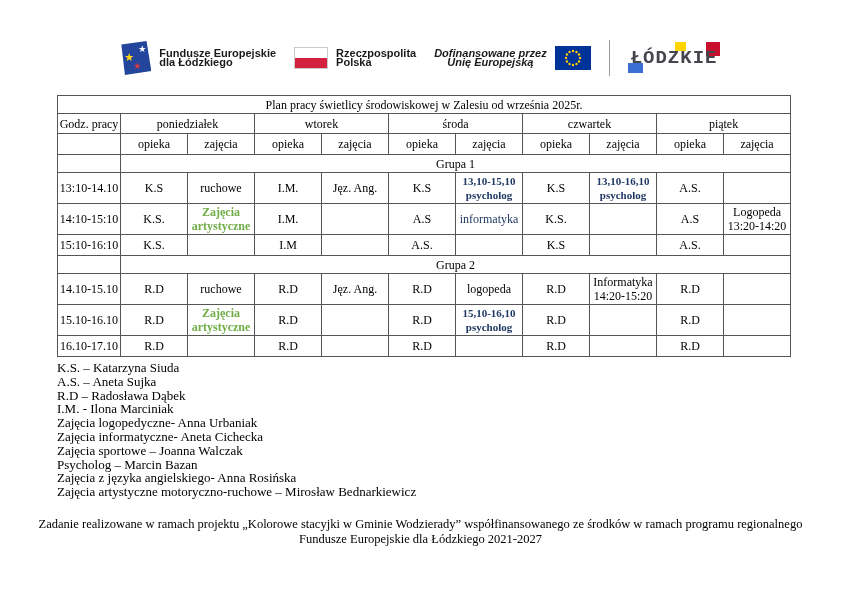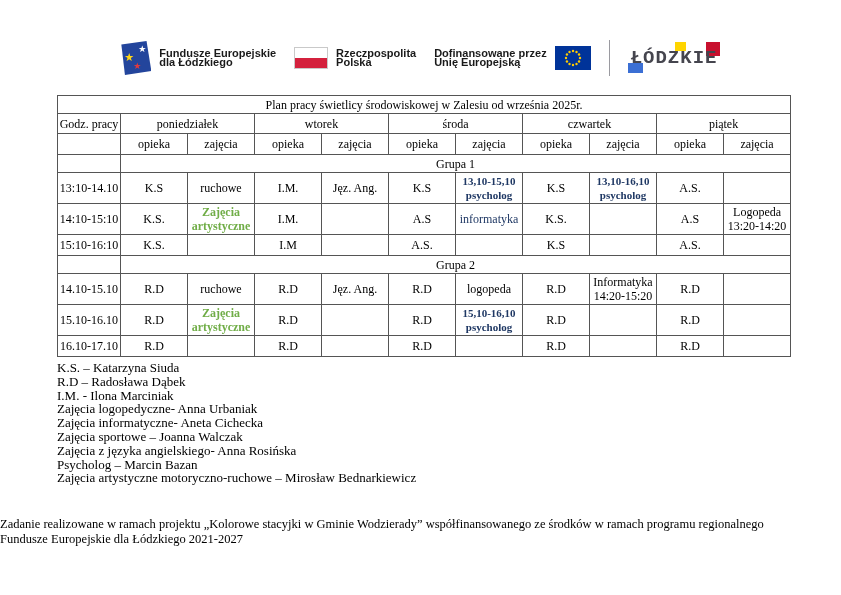--- a/index.html
+++ b/index.html
@@ -6,21 +6,21 @@
   html,body { width:841px; height:595px; background:#ffffff; overflow:hidden;
               font-family:"Liberation Serif", serif; color:#000; }
   .page { position:relative; width:841px; height:595px; background:#fff; }
 
   
   .logos { position:absolute; top:40px; left:0; right:0;
            display:flex; justify-content:center; align-items:center; gap:18px; }
   .logo-group { display:flex; align-items:center; gap:8px; }
   .logo-text { font-family:"Liberation Sans", sans-serif; font-weight:bold;
                font-size:11px; line-height:9.5px; color:#1a1a1a; white-space:pre-line; }
-  .logo-text.right { text-align:left; }
+  .logo-text.right { text-align:center;font-style:italic; }
 
   .eufunds-flag { position:relative; width:30px; height:34px; background:#23459c;
                   clip-path:polygon(0% 10%, 84% 0%, 100% 88%, 12% 100%); }
   .eufunds-flag .st { position:absolute; line-height:1; }
   .st-white { color:#ffffff; font-size:9px; top:4px; right:5px; }
   .st-yellow { color:#ffd617; font-size:11px; top:11px; left:3px; }
   .st-red { color:#e03a3e; font-size:9px; bottom:4px; left:12px; }
 
   .pl-flag { width:34px; height:22px; border:1px solid #c9c9c9; }
   .pl-flag .top { height:50%; background:#ffffff; }
@@ -49,21 +49,21 @@
   tr.row-group td { height:18px; }
   tr.row-data td { height:21px; }
   .cell-navy-bold { color:#1f3864; font-weight:bold; font-size:11px; }
   .cell-navy { color:#1f3864; }
   .cell-green-bold { color:#70ad47; font-weight:bold; }
 
   
   .legend { position:absolute; left:57px; top:361px; font-size:13px; line-height:13.8px; }
 
   
-  .footer { position:absolute; left:0; right:0; top:517px; text-align:left;
+  .footer { position:absolute; left:0; right:0; top:517px; text-align:center;
             font-size:12.5px; line-height:14.5px; }
 </style>
 </head>
 <body>
 
 <div class="page">
 
   <div class="logos">
 
     <div class="logo-group">
@@ -249,27 +249,28 @@
             <td></td>
             <td>R.D</td>
             <td></td>
           </tr>
         </tbody>
     </table>
   </div>
 
   <div class="legend">
     <div>K.S. – Katarzyna Siuda</div>
+    <div>A.S. – Aneta Sujka</div>
     <div>R.D – Radosława Dąbek</div>
     <div>I.M. - Ilona Marciniak</div>
     <div>Zajęcia logopedyczne- Anna Urbaniak</div>
     <div>Zajęcia informatyczne- Aneta Cichecka</div>
     <div>Zajęcia sportowe – Joanna Walczak</div>
+    <div>Psycholog – Marcin Bazan</div>
     <div>Zajęcia z języka angielskiego- Anna Rosińska</div>
-    <div>Psycholog – Marcin Bazan</div>
     <div>Zajęcia artystyczne motoryczno-ruchowe – Mirosław Bednarkiewicz</div>
   </div>
 
   <div class="footer">
     <div>Zadanie realizowane w ramach projektu „Kolorowe stacyjki w Gminie Wodzierady” współfinansowanego ze środków w ramach programu regionalnego</div>
     <div>Fundusze Europejskie dla Łódzkiego 2021-2027</div>
   </div>
 
 </div>
 

